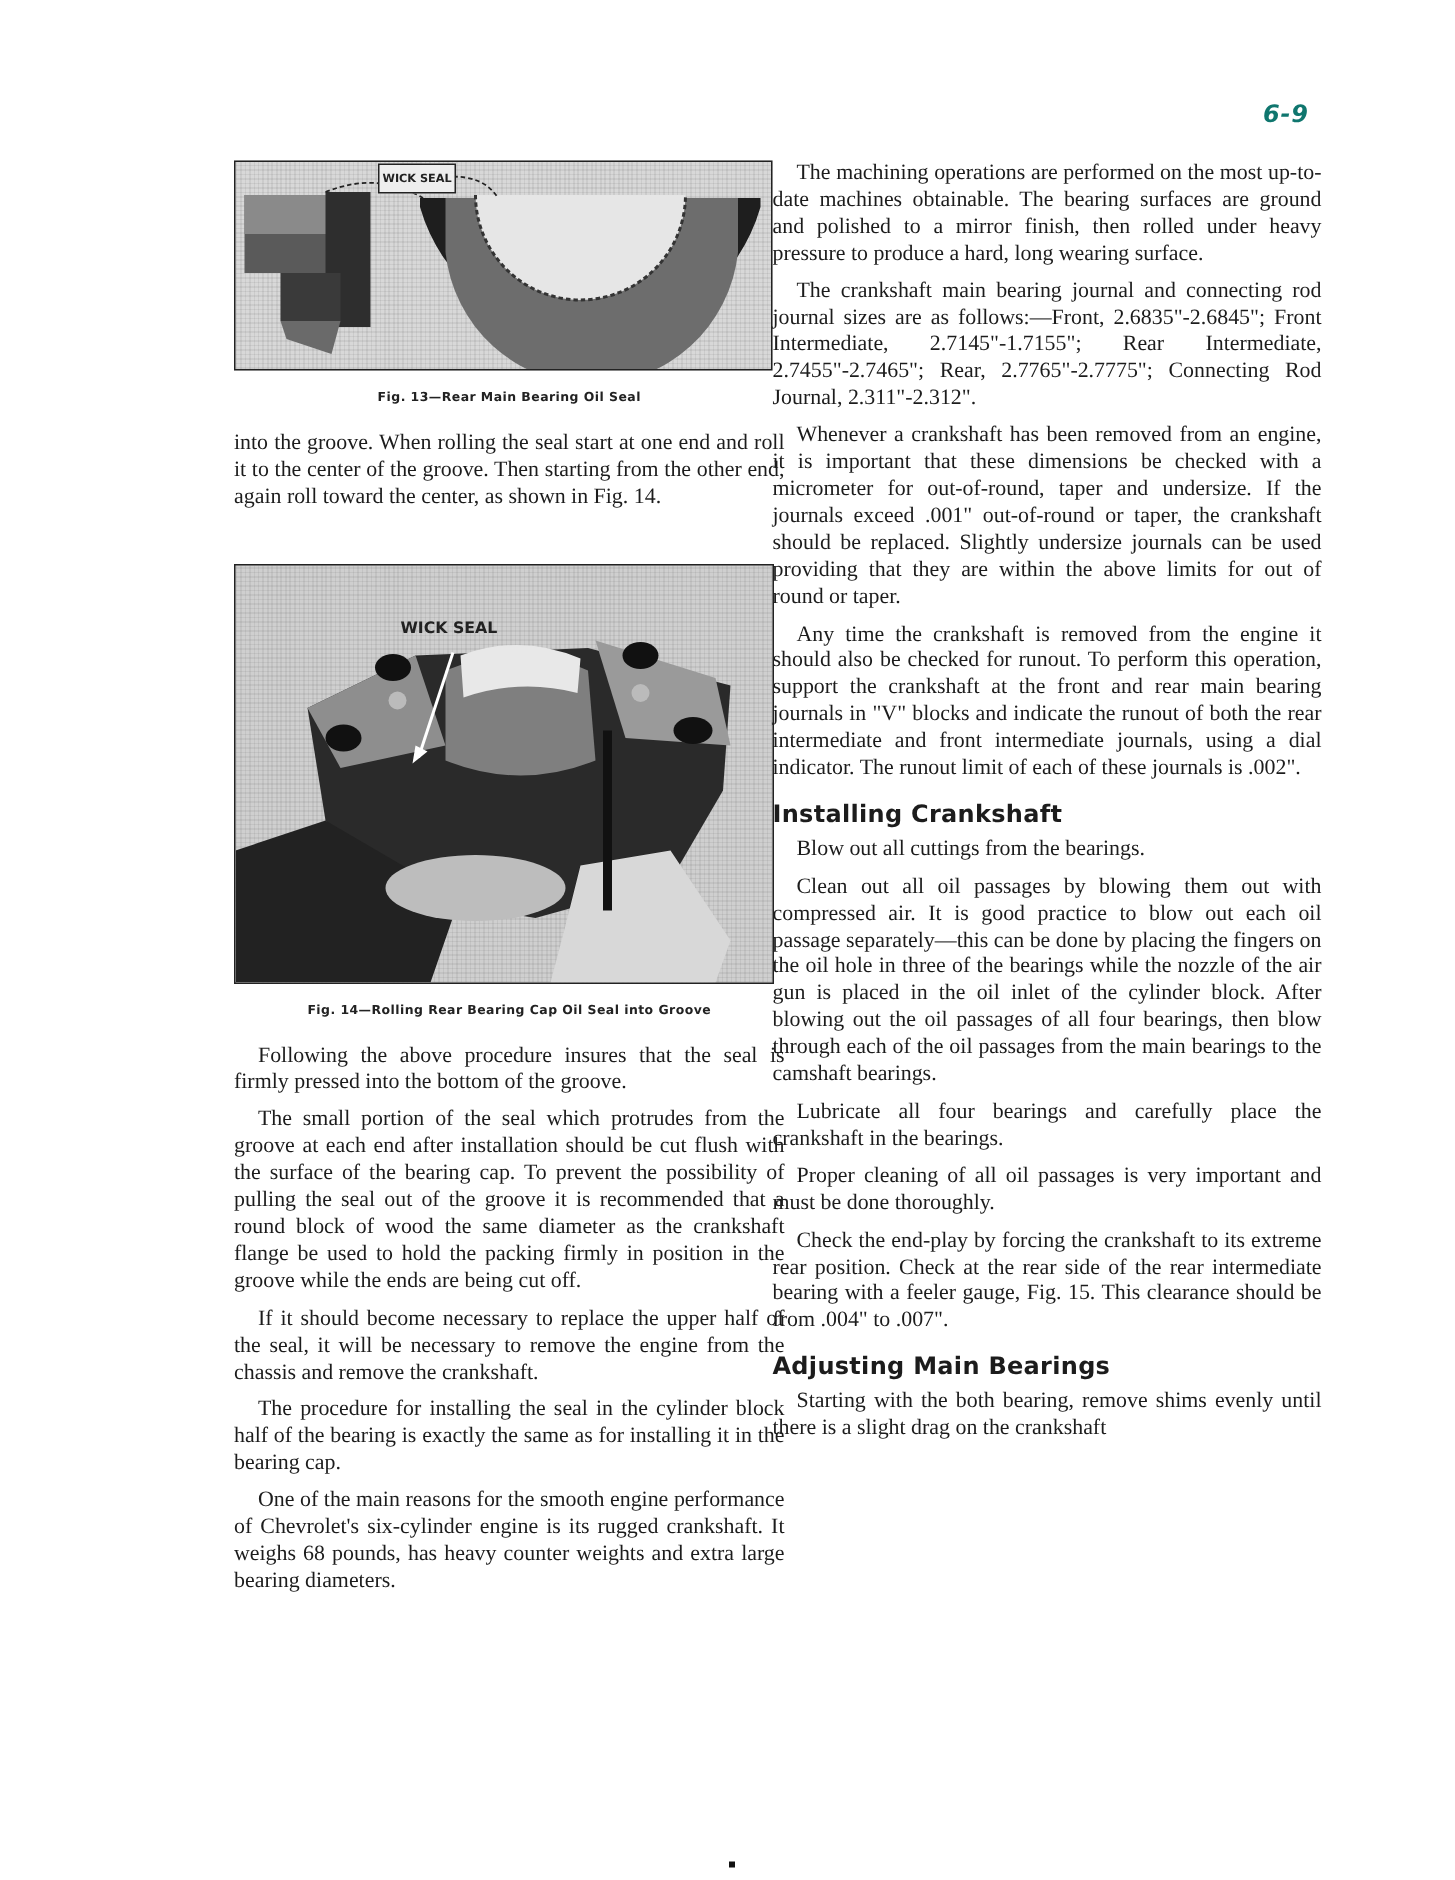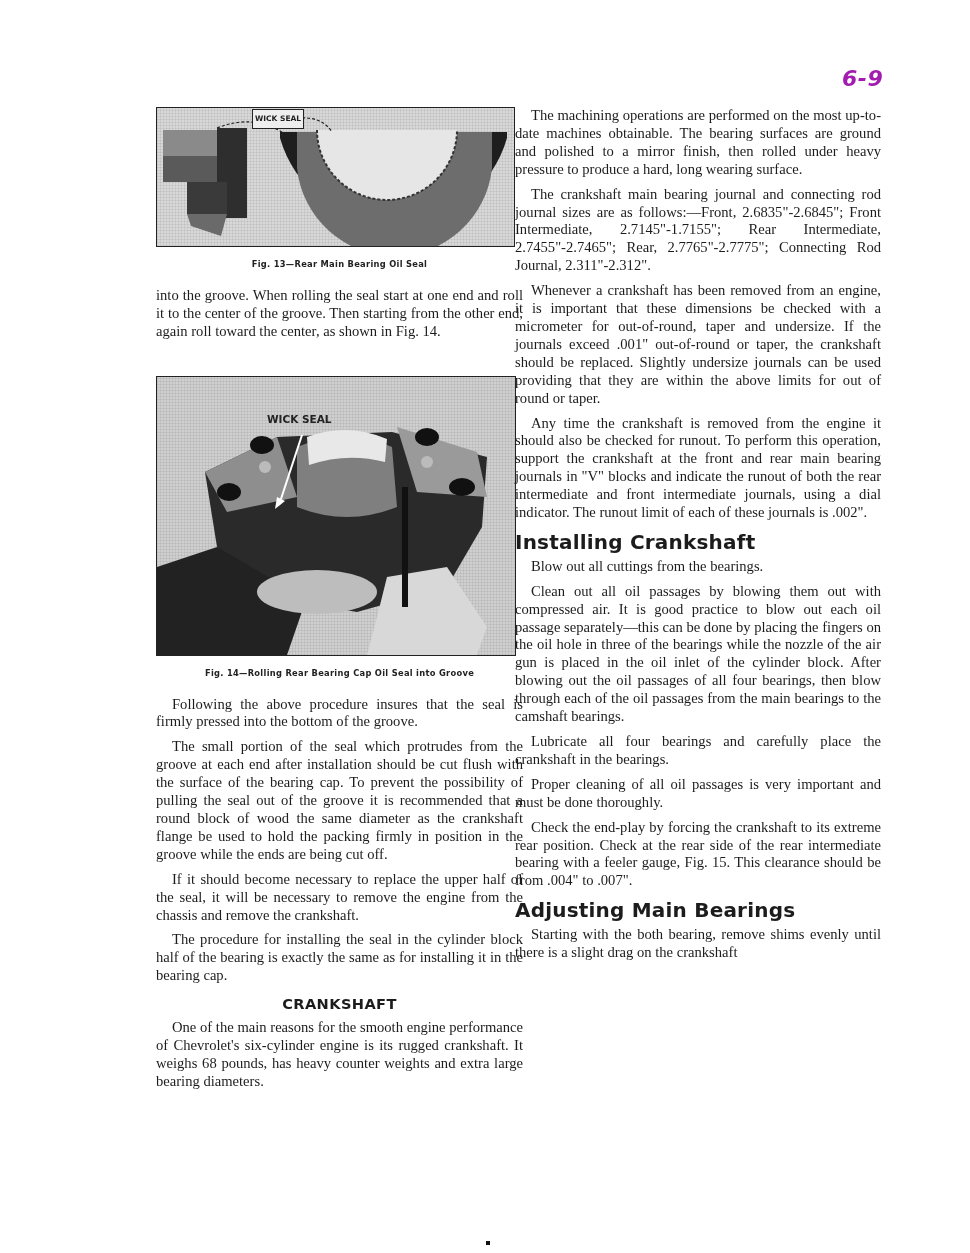--- a/index.html
+++ b/index.html
@@ -1,31 +1,31 @@
 <!DOCTYPE html>
 <html><head>
 <meta charset="utf-8">
 <style>
   html, body { margin: 0; padding: 0; background: #ffffff; }
   body { width: 970px; height: 1253px; position: relative; overflow: hidden; color: #1a1a1a; }
-  .page-number { position: absolute; left: 842px; top: 66px; font-family: "DejaVu Sans", sans-serif; font-weight: bold; font-style: italic; font-size: 22px; letter-spacing: 0.5px; color: #a21caf; }
+  .page-number { position: absolute; left: 842px; top: 66px; font-family: "DejaVu Sans", sans-serif; font-weight: bold; font-style: italic; font-size: 16px; letter-spacing: 0.5px; color: #0f766e; }
   .col { position: absolute; font-family: "Liberation Serif", serif; font-size: 14.6px; line-height: 17.9px; color: #1c1c1c; text-align: justify; }
   .col-left { left: 109px; top: 107px; width: 367px; margin-left: 47px; }
   .col-right { left: 515px; top: 107px; width: 366px; }
   .col p { margin: 0 0 7px 0; text-indent: 16px; }
   .col p.noindent { text-indent: 0; }
   .figure { position: relative; border: 1.5px solid #222; background: #d8d8d8; overflow: hidden; }
   .fig13 { width: 357px; height: 138px; margin-left: 0px; }
   .fig14 { width: 358px; height: 278px; margin-left: 0px; margin-top: 0px; }
   .caption { font-family: "DejaVu Sans", sans-serif; font-weight: bold; font-size: 8.3px; text-align: center; margin: 9px 0 13px 0; letter-spacing: 0.3px; color: #222; }
   .fig-label { position: absolute; font-family: "DejaVu Sans", sans-serif; font-size: 8.5px; font-weight: bold; color: #222; }
   .fig13 .fig-label { left: 95px; top: 1px; border: 1px solid #222; background: #eee; padding: 0 2px; font-size: 7.5px; }
   .fig14 .fig-label { left: 110px; top: 34px; font-size: 10.5px; background: transparent; }
   .section-heading { font-family: "DejaVu Sans", sans-serif; font-weight: bold; font-size: 14.6px; text-align: center; margin: 10px 0 6px 0; letter-spacing: 0.4px; }
-  .sub-heading { font-family: "DejaVu Sans", sans-serif; font-weight: bold; font-size: 20px; margin: 12px 0 6px 0; letter-spacing: 0.2px; }
+  .sub-heading { font-family: "DejaVu Sans", sans-serif; font-weight: bold; font-size: 16px; margin: 12px 0 6px 0; letter-spacing: 0.2px; }
   .stray-dot { position: absolute; left: 486px; top: 1241px; width: 4px; height: 4px; background: #111; }
   .pattern { position: absolute; inset: 0; background-image: repeating-linear-gradient(0deg, rgba(0,0,0,0.06) 0 1px, transparent 1px 3px), repeating-linear-gradient(90deg, rgba(0,0,0,0.06) 0 1px, transparent 1px 3px); }
 </style>
 </head>
 <body>
 
 <div class="page-number">6-9</div>
 
 <div class="col col-left">
   <div class="figure fig13">
@@ -79,21 +79,20 @@
     </svg>
     <span class="fig-label">WICK SEAL</span>
   </div>
   <div class="caption">Fig. 14—Rolling Rear Bearing Cap Oil Seal into Groove</div>
 
   <p>Following the above procedure insures that the seal is firmly pressed into the bottom of the groove.</p>
   <p>The small portion of the seal which protrudes from the groove at each end after installation should be cut flush with the surface of the bearing cap. To prevent the possibility of pulling the seal out of the groove it is recommended that a round block of wood the same diameter as the crankshaft flange be used to hold the packing firmly in position in the groove while the ends are being cut off.</p>
   <p>If it should become necessary to replace the upper half of the seal, it will be necessary to remove the engine from the chassis and remove the crankshaft.</p>
   <p>The procedure for installing the seal in the cylinder block half of the bearing is exactly the same as for installing it in the bearing cap.</p>
 
-  <div class="section-heading">CRANKSHAFT</div>
 
   <p>One of the main reasons for the smooth engine performance of Chevrolet's six-cylinder engine is its rugged crankshaft. It weighs 68 pounds, has heavy counter weights and extra large bearing diameters.</p>
 </div>
 
 <div class="col col-right">
   <p>The machining operations are performed on the most up-to-date machines obtainable. The bearing surfaces are ground and polished to a mirror finish, then rolled under heavy pressure to produce a hard, long wearing surface.</p>
   <p>The crankshaft main bearing journal and connecting rod journal sizes are as follows:—Front, 2.6835"-2.6845"; Front Intermediate, 2.7145"-1.7155"; Rear Intermediate, 2.7455"-2.7465"; Rear, 2.7765"-2.7775"; Connecting Rod Journal, 2.311"-2.312".</p>
   <p>Whenever a crankshaft has been removed from an engine, it is important that these dimensions be checked with a micrometer for out-of-round, taper and undersize. If the journals exceed .001" out-of-round or taper, the crankshaft should be replaced. Slightly undersize journals can be used providing that they are within the above limits for out of round or taper.</p>
   <p>Any time the crankshaft is removed from the engine it should also be checked for runout. To perform this operation, support the crankshaft at the front and rear main bearing journals in "V" blocks and indicate the runout of both the rear intermediate and front intermediate journals, using a dial indicator. The runout limit of each of these journals is .002".</p>
 

